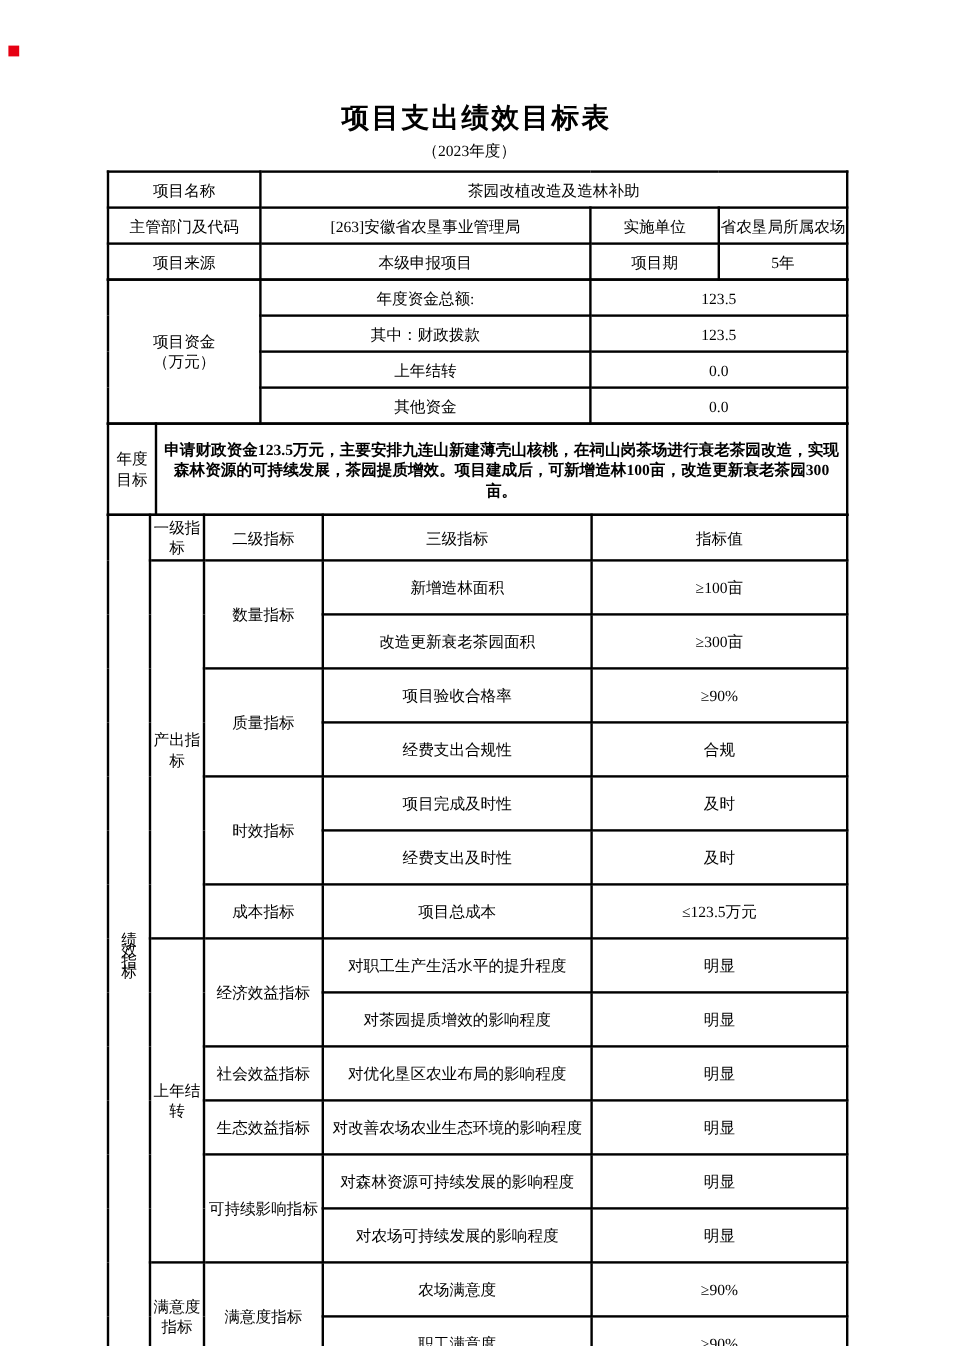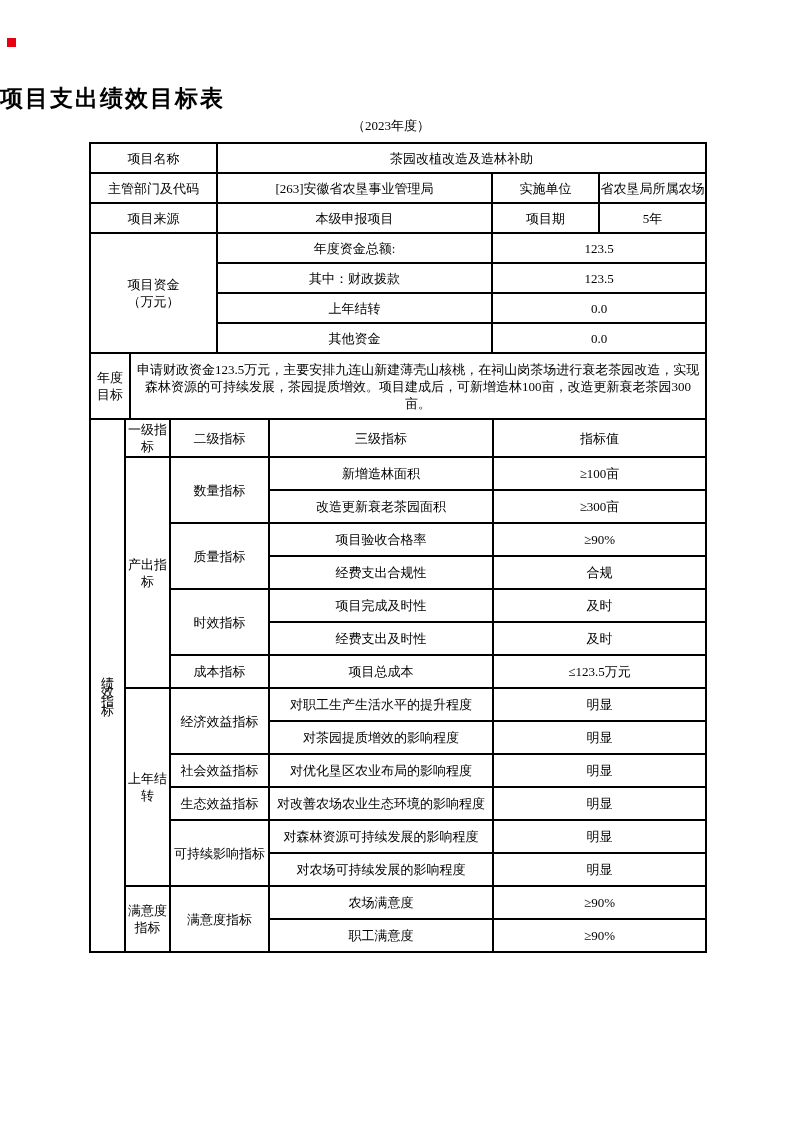--- a/index.html
+++ b/index.html
@@ -11,21 +11,21 @@
     padding-top:86px;
     font-family:"Liberation Serif","DejaVu Serif",serif;
     color:#000;
     overflow:hidden;
   }
   .marker {
     position:absolute; left:7px; top:38px;
     width:9px; height:9px; background:#e60012;
   }
   .title {
-    margin:0; 
+    margin:0; text-align:center;
     font-size:23px; font-weight:bold; line-height:24px;
     font-family:"Liberation Sans","DejaVu Sans",sans-serif;
     letter-spacing:2px;
   }
   .subtitle {
     margin:8px 12px 0 0; text-align:center;
     font-size:13px; line-height:15px;
   }
   .doc { width:616px; margin:9px auto 0 auto; }
   table.sec {
@@ -40,27 +40,27 @@
     padding:1px 2px; overflow:hidden;
     box-sizing:border-box;
   }
   .h30 td { height:30px;margin-top:38px; }
   .l  { text-align:left; padding-left:8px; }
   .l3 { text-align:left; padding-left:5px; }
   .r  { text-align:right; padding-right:4px; }
   .ind { padding-left:30px; }
   .goalcell {
     text-align:justify; padding:3px 5px;
-    line-height:20px; height:66px; vertical-align:middle;
+    line-height:20px; height:76px; vertical-align:middle;font-weight:bold;
   }
   .goal-label { padding:1px 5px; }
   .narrowpad { padding:1px 5px; }
   .vert-wrap { display:inline-block; writing-mode:vertical-lr; text-orientation:upright; letter-spacing:9px; }
   .idx-head td { height:36px; }
-  .idx-row td { height:33px; }
+  .idx-row td { height:45px; }
 </style>
 </head>
 <body>
 
 <div class="page">
   <div class="marker"></div>
 
   <h1 class="title">项目支出绩效目标表</h1>
   <div class="subtitle">（2023年度）</div>
 

